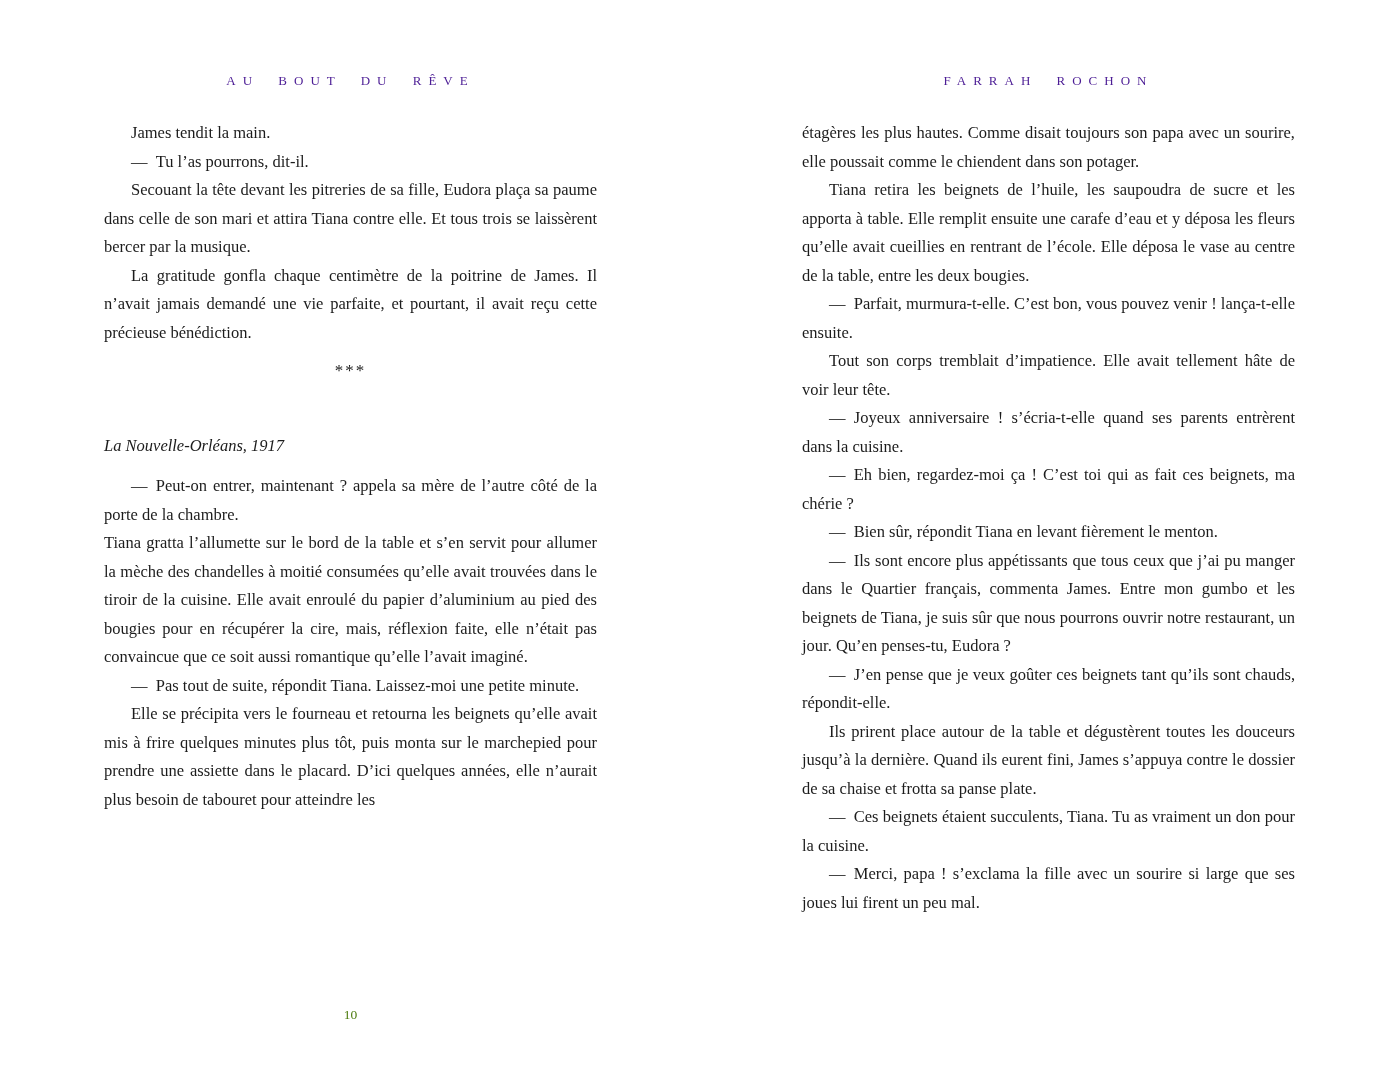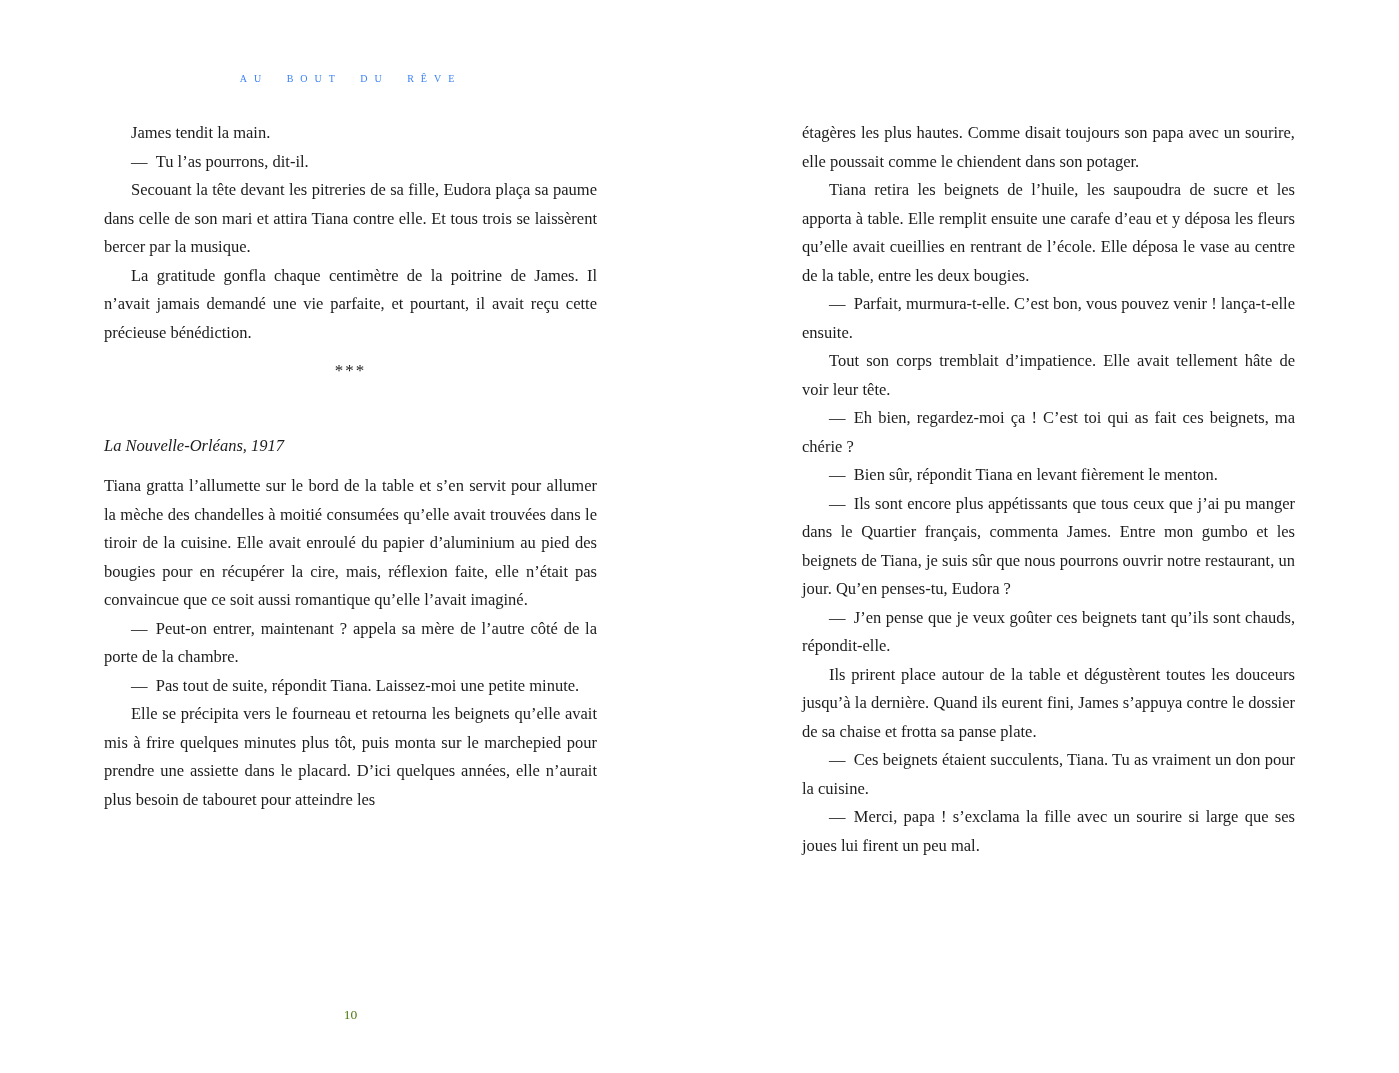--- a/index.html
+++ b/index.html
@@ -24,24 +24,24 @@
   }
   .page-left  { left: 104px; }
   .page-right { left: 802px; }
 
   .running-header {
     position: absolute;
     top: 73px;
     left: 0;
     right: 0;
     text-align: center;
-    font-size: 10px;
+    font-size: 13px;
     letter-spacing: 7px;
     word-spacing: 9px;
-    color: #3b82f6;
+    color: #4c1d95;
     white-space: nowrap;
   }
   .body-text {
     position: absolute;
     top: 119px;
     left: 0;
     width: 493px;
     font-size: 16.5px;
     line-height: 28.5px;
     text-align: justify;
@@ -87,36 +87,38 @@
     <div class="body-text">
       <p class="para">James tendit la main.</p>
       <p class="para">— Tu l’as pourrons, dit-il.</p>
       <p class="para">Secouant la tête devant les pitreries de sa fille, Eudora plaça sa paume dans celle de son mari et attira Tiana contre elle. Et tous trois se laissèrent bercer par la musique.</p>
       <p class="para">La gratitude gonfla chaque centimètre de la poitrine de James. Il n’avait jamais demandé une vie parfaite, et pourtant, il avait reçu cette précieuse bénédiction.</p>
 
       <div class="scene-break">***</div>
 
       <div class="scene-heading">La Nouvelle-Orléans, 1917</div>
 
+      <p class="para">— Peut-on entrer, maintenant&nbsp;? appela sa mère de l’autre côté de la porte de la chambre.</p>
       <p class="para first">Tiana gratta l’allumette sur le bord de la table et s’en servit pour allumer la mèche des chandelles à moitié consumées qu’elle avait trouvées dans le tiroir de la cuisine. Elle avait enroulé du papier d’aluminium au pied des bougies pour en récupérer la cire, mais, réflexion faite, elle n’était pas convaincue que ce soit aussi romantique qu’elle l’avait imaginé.</p>
-      <p class="para">— Peut-on entrer, maintenant&nbsp;? appela sa mère de l’autre côté de la porte de la chambre.</p>
       <p class="para">— Pas tout de suite, répondit Tiana. Laissez-moi une petite minute.</p>
       <p class="para">Elle se précipita vers le fourneau et retourna les beignets qu’elle avait mis à frire quelques minutes plus tôt, puis monta sur le marchepied pour prendre une assiette dans le placard. D’ici quelques années, elle n’aurait plus besoin de tabouret pour atteindre les</p>
     </div>
 
     <div class="page-number">10</div>
   </div>
 
   <div class="page page-right">
+    <div class="running-header">FARRAH ROCHON</div>
 
     <div class="body-text">
       <p class="para first">étagères les plus hautes. Comme disait toujours son papa avec un sourire, elle poussait comme le chiendent dans son potager.</p>
       <p class="para">Tiana retira les beignets de l’huile, les saupoudra de sucre et les apporta à table. Elle remplit ensuite une carafe d’eau et y déposa les fleurs qu’elle avait cueillies en rentrant de l’école. Elle déposa le vase au centre de la table, entre les deux bougies.</p>
       <p class="para">— Parfait, murmura-t-elle. C’est bon, vous pouvez venir&nbsp;! lança-t-elle ensuite.</p>
       <p class="para">Tout son corps tremblait d’impatience. Elle avait tellement hâte de voir leur tête.</p>
+      <p class="para">— Joyeux anniversaire&nbsp;! s’écria-t-elle quand ses parents entrèrent dans la cuisine.</p>
       <p class="para">— Eh bien, regardez-moi ça&nbsp;! C’est toi qui as fait ces beignets, ma chérie&nbsp;?</p>
       <p class="para">— Bien sûr, répondit Tiana en levant fièrement le menton.</p>
       <p class="para">— Ils sont encore plus appétissants que tous ceux que j’ai pu manger dans le Quartier français, commenta James. Entre mon gumbo et les beignets de Tiana, je suis sûr que nous pourrons ouvrir notre restaurant, un jour. Qu’en penses-tu, Eudora&nbsp;?</p>
       <p class="para">— J’en pense que je veux goûter ces beignets tant qu’ils sont chauds, répondit-elle.</p>
       <p class="para">Ils prirent place autour de la table et dégustèrent toutes les douceurs jusqu’à la dernière. Quand ils eurent fini, James s’appuya contre le dossier de sa chaise et frotta sa panse plate.</p>
       <p class="para">— Ces beignets étaient succulents, Tiana. Tu as vraiment un don pour la cuisine.</p>
       <p class="para">— Merci, papa&nbsp;! s’exclama la fille avec un sourire si large que ses joues lui firent un peu mal.</p>
     </div>
 
   </div>

